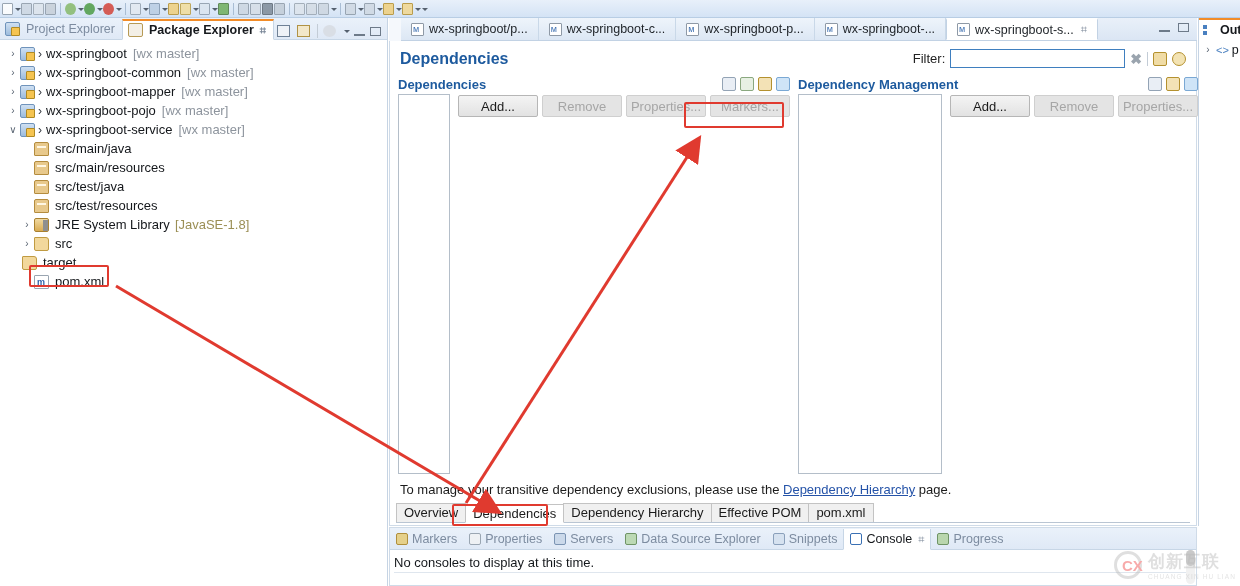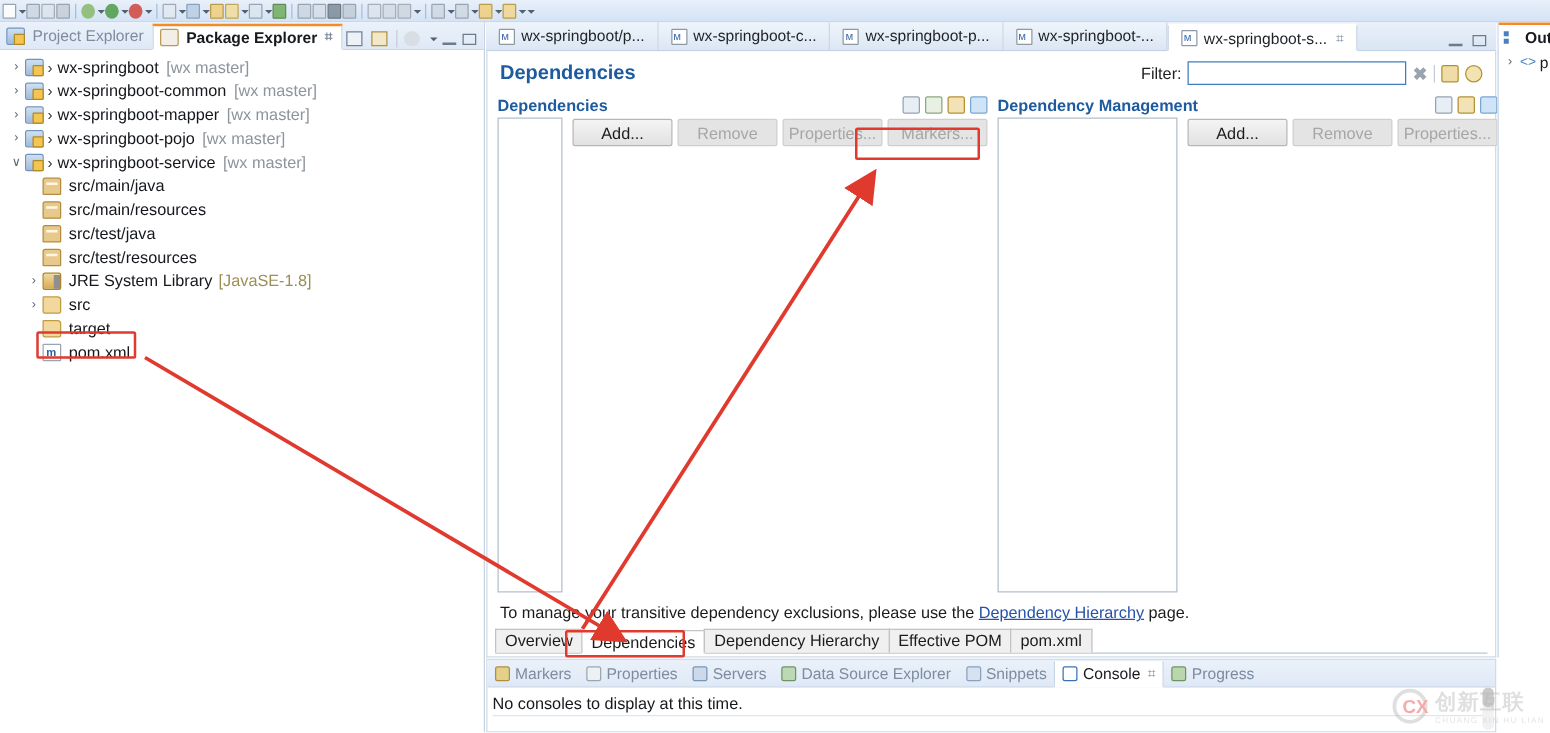--- a/index.html
+++ b/index.html
@@ -75,23 +75,23 @@
   .ic-folder { background: #f2d89c; border: 1px solid #c09b42; border-radius: 1px 3px 2px 2px; }
   .ic-xml { background: #ffffff; border: 1px solid #9aa5b1; border-radius: 1px; }
   .ic-xml::after{content:"m";position:absolute;left:2px;top:0px;font-size:9px;color:#2b5fa8;font-weight:bold;line-height:13px;}
 
   
   .editor {
     position: absolute; left: 389px; top: 18px; width: 808px; height: 508px;
     background: #f5f8fc;
   }
   .ed-tabbar {
-    height: 23px; display: flex; align-items: flex-end;
+    height: 23px; display: flex; 
     background: linear-gradient(to bottom,#e9f0f9,#dbe6f4);
-    border-bottom: 1px solid #c2d2e4; position: relative;
+    border-bottom: 1px solid #c2d2e4; position: relative; margin-left: 12px;
   }
   .ed-tab {
     display: flex; align-items: center; gap: 5px;
     height: 22px; padding: 0 10px; font-size: 12.5px; color: #1d2227;
     background: linear-gradient(to bottom,#eef4fb,#dce7f4);
     border-right: 1px solid #c9d8e8; white-space: nowrap; cursor: default;
   }
   .ed-tab.active {
     background: #ffffff; border-top: 2px solid #ffffff;
     border-left: 1px solid #c2d2e4; border-right: 1px solid #c2d2e4;
@@ -373,21 +373,21 @@
         <span class="tlabel" style="margin-left:4px">JRE System Library</span>
         <span class="tjre">[JavaSE-1.8]</span>
       </div>
 
       <div class="trow" style="padding-left:20px">
         <span class="twist">›</span>
         <span class="ic ic-folder"></span>
         <span class="tlabel" style="margin-left:4px">src</span>
       </div>
 
-      <div class="trow" style="padding-left:34px">
+      <div class="trow" style="padding-left:22px">
         <span class="ic ic-folder"></span>
         <span class="tlabel" style="margin-left:4px">target</span>
       </div>
 
       <div class="trow" style="padding-left:34px">
         <span class="ic ic-xml"></span>
         <span class="tlabel" style="margin-left:4px">pom.xml</span>
       </div>
     </div>
   </div>

